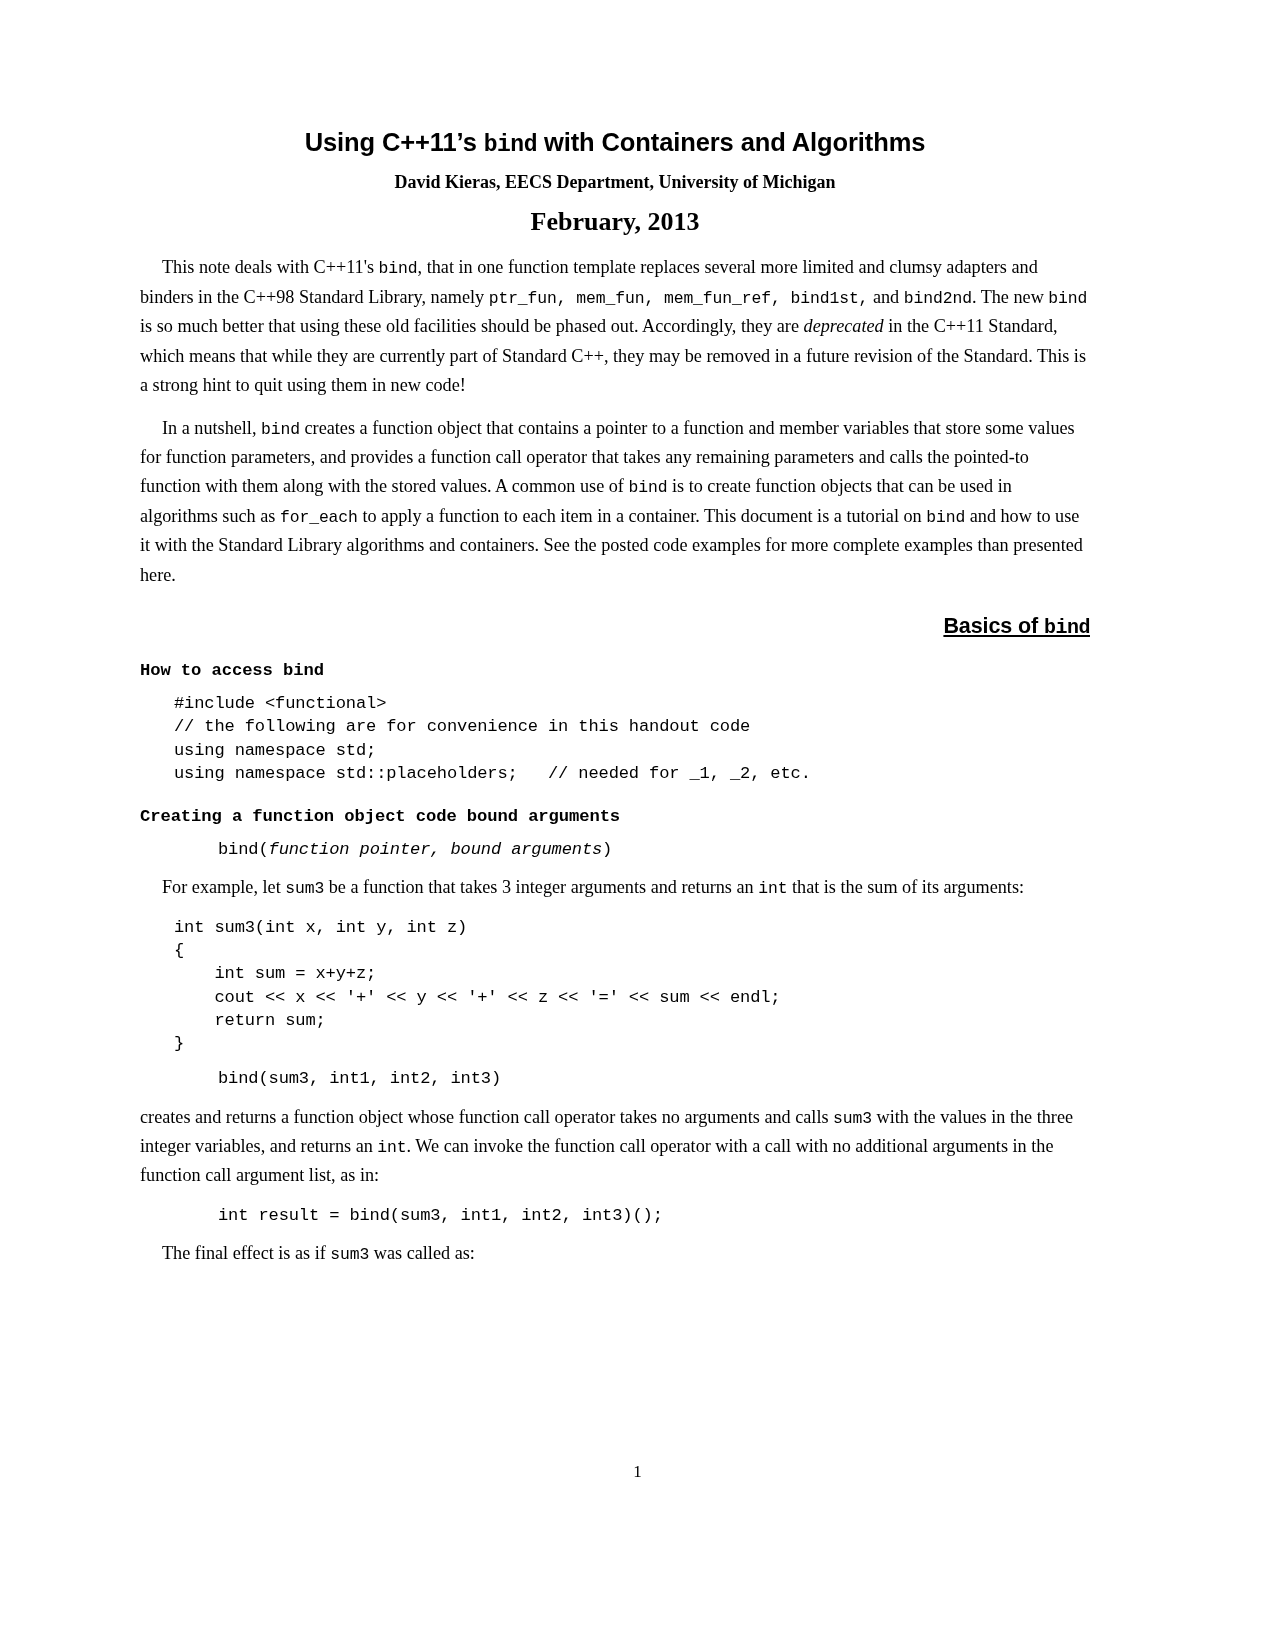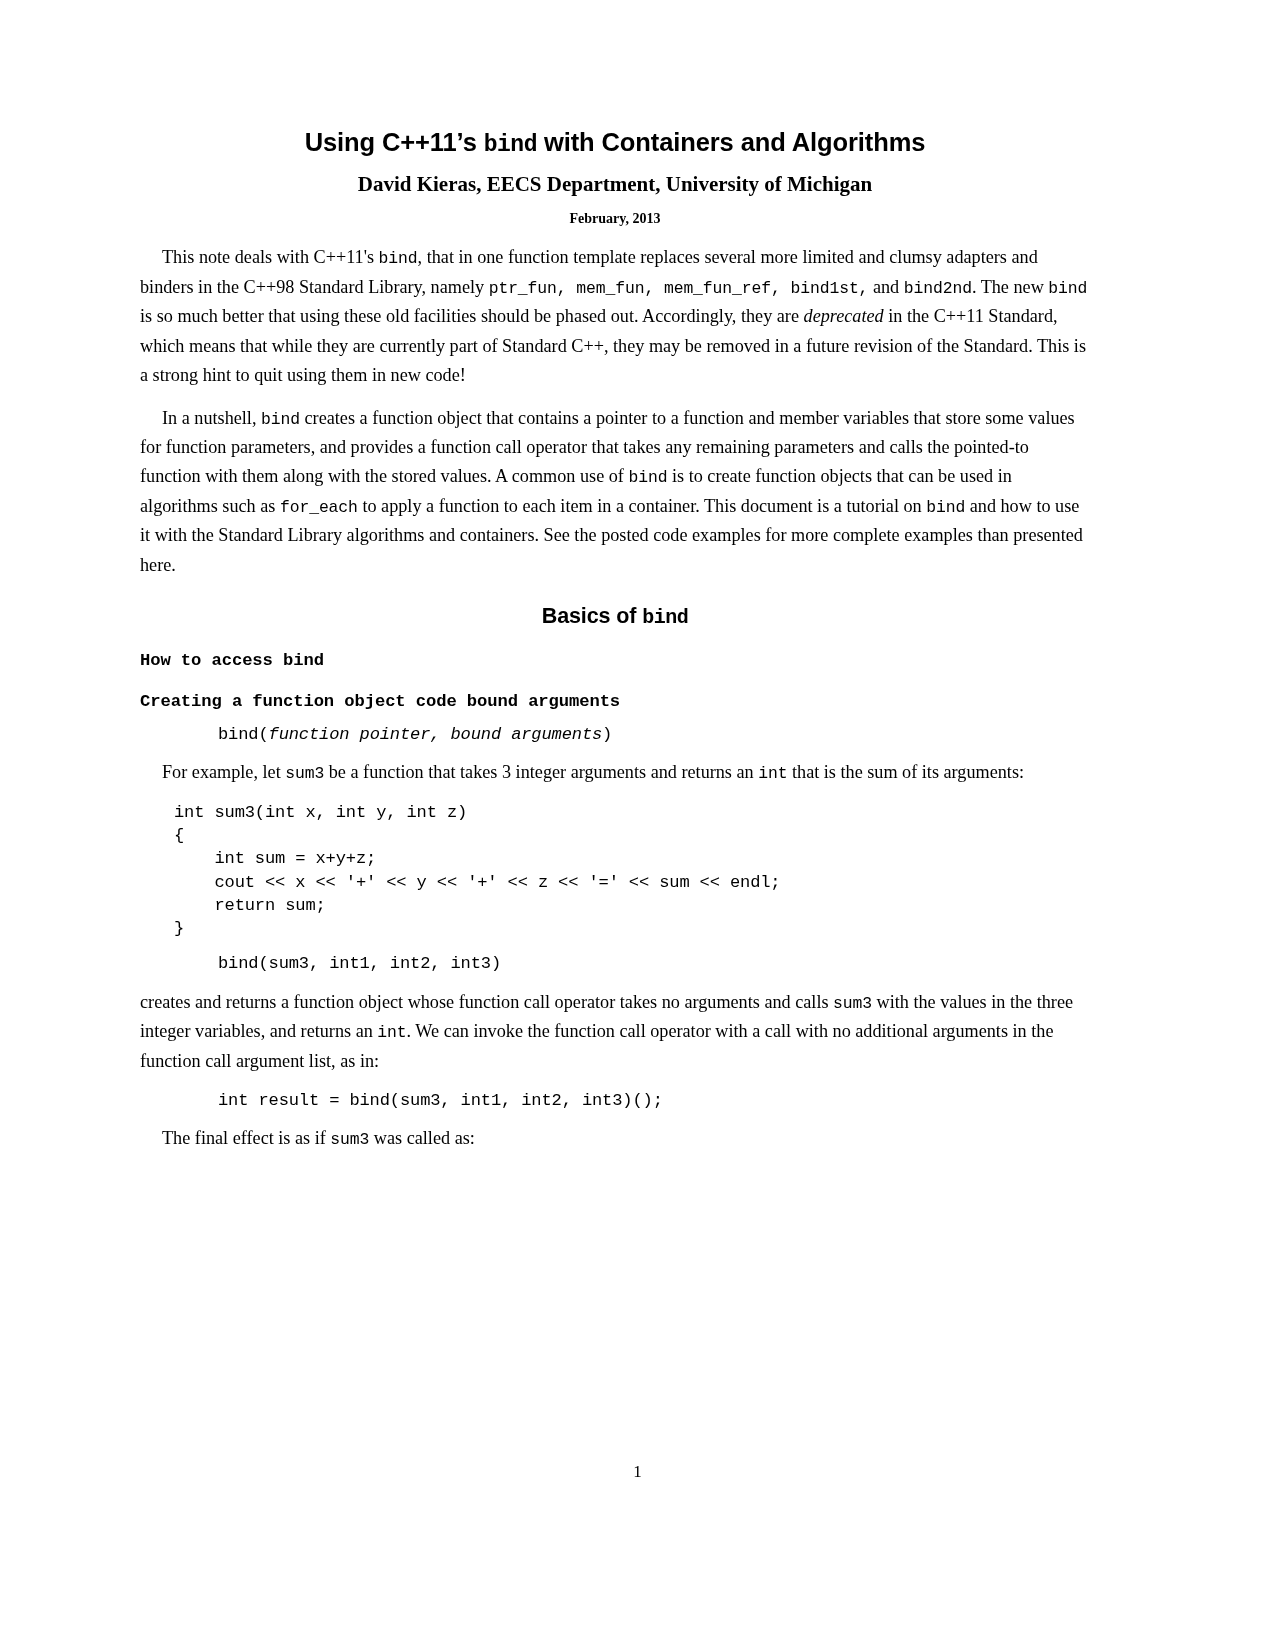--- a/index.html
+++ b/index.html
@@ -41,28 +41,28 @@
   }
   .doc-title .mono {
     font-family: "Liberation Mono", "DejaVu Sans Mono", monospace;
     font-size: 23px;
     font-weight: bold;
     letter-spacing: -0.5px;
   }
   .doc-author {
     font-family: "Liberation Serif", "DejaVu Serif", serif;
     font-weight: bold;
-    font-size: 21px;
+    font-size: 18px;
     text-align: center;
     margin: 0 0 14px 0;
   }
   .doc-date {
     font-family: "Liberation Serif", "DejaVu Serif", serif;
     font-weight: bold;
-    font-size: 14px;
+    font-size: 26px;
     text-align: center;
     margin: 4px 0 16px 0;
   }
 
   
   p.body {
     font-size: 18.2px;
     line-height: 1.615;
     margin: 12px 0 13px 0;
     text-align: left;
@@ -75,23 +75,24 @@
     font-size: 16.4px;
     letter-spacing: -0.1px;
   }
   .ital { font-style: italic; }
 
   
   h2.section {
     font-family: "Liberation Sans", "DejaVu Sans", sans-serif;
     font-weight: bold;
     font-size: 21.5px;
-    text-align: center;
+    text-align: right;
     margin: 24px 0 22px 0;
     letter-spacing: -0.1px;
+    text-decoration: underline;
   }
   h2.section .mono {
     font-family: "Liberation Mono", "DejaVu Sans Mono", monospace;
     font-size: 20px;
     font-weight: bold;
     letter-spacing: -0.5px;
   }
   h3.subsection {
     font-family: Liberation Mono, monospace;
     font-weight: bold;
@@ -141,20 +142,24 @@
 
     <p class="body"><span>This note deals with C++11's </span><span class="mono">bind</span><span>, that in one function template replaces several more limited and clumsy adapters and binders in the C++98 Standard Library, namely </span><span class="mono">ptr_fun, mem_fun, mem_fun_ref, bind1st,</span><span> and </span><span class="mono"> bind2nd</span><span>. The new </span><span class="mono">bind</span><span> is so much better that using these old facilities should be phased out. Accordingly, they are </span><span class="ital">deprecated</span><span> in the C++11 Standard, which means that while they are currently part of Standard C++, they may be removed in a future revision of the Standard. This is a strong hint to quit using them in new code!</span></p>
 
     <p class="body"><span>In a nutshell, </span><span class="mono">bind</span><span> creates a function object that contains a pointer to a function and member variables that store some values for function parameters, and provides a function call operator that takes any remaining parameters and calls the pointed-to function with them along with the stored values. A common use of </span><span class="mono">bind</span><span> is to create function objects that can be used in algorithms such as </span><span class="mono">for_each</span><span> to apply a function to each item in a container.   This document is a tutorial on </span><span class="mono">bind</span><span> and how to use it with the Standard Library algorithms and containers. See the posted code examples for more complete examples than presented here.</span></p>
 
     <h2 class="section"><span>Basics of </span><span class="mono">bind</span></h2>
 
     <h3 class="subsection">How to access bind</h3>
 
 
+    <pre class="code ind-small">#include &lt;functional&gt;
+// the following are for convenience in this handout code
+using namespace std;
+using namespace std::placeholders;   // needed for _1, _2, etc.</pre>
 
     <h3 class="subsection">Creating a function object code bound arguments</h3>
 
 
     <pre class="code ind-large"><span>bind(</span><span class="ital">function pointer, bound arguments</span><span>)</span></pre>
 
     <p class="body"><span>For example, let </span><span class="mono">sum3</span><span> be a function that takes 3 integer arguments and returns an </span><span class="mono">int</span><span> that is the sum of its arguments:</span></p>
 
     <pre class="code ind-small">int sum3(int x, int y, int z)
 {

